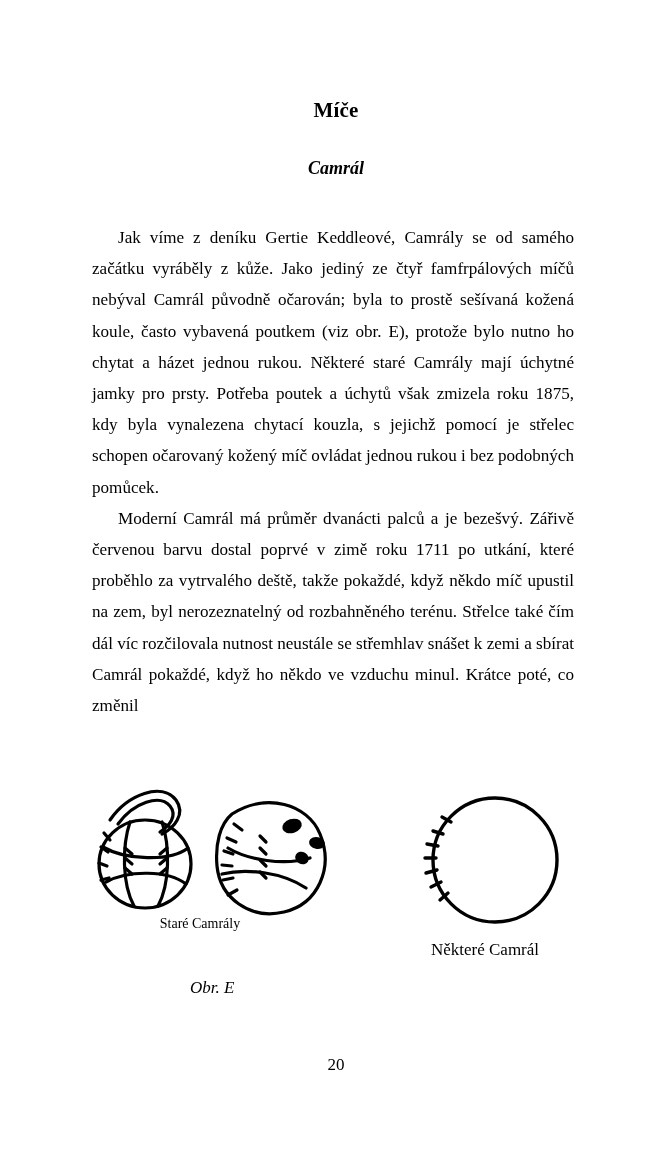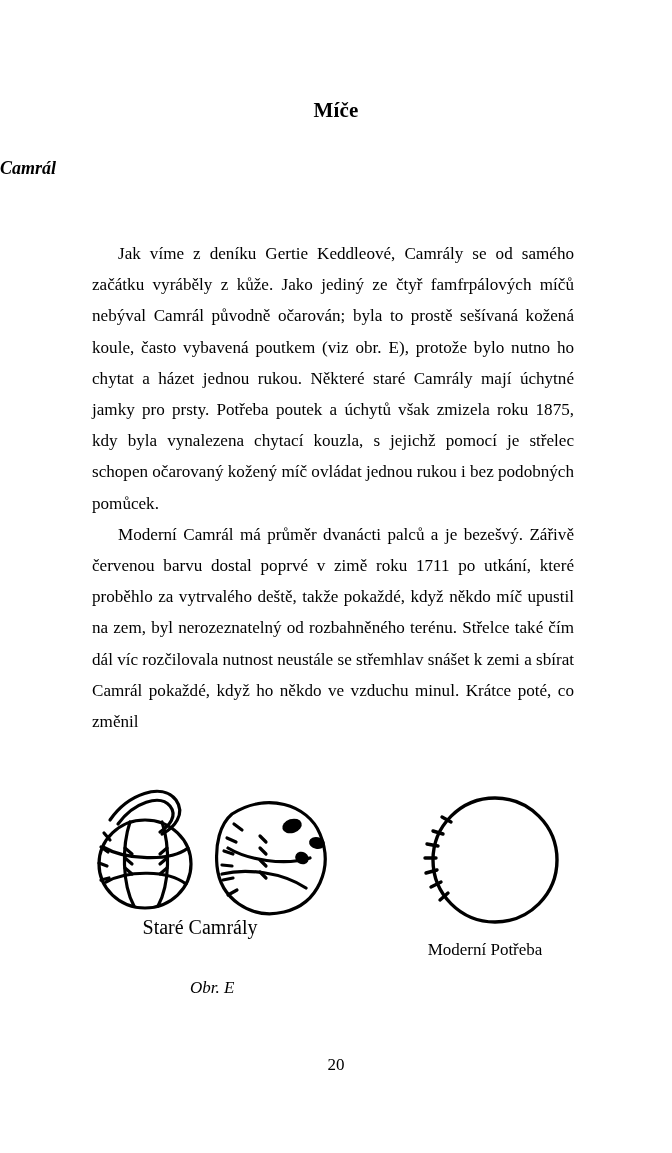--- a/index.html
+++ b/index.html
@@ -25,39 +25,39 @@
     font-size: 21px;
     font-weight: bold;
     margin: 0;
     position: absolute;
     top: 98px;
     left: 0;
     right: 0;
     letter-spacing: 0.2px;
   }
   .section-title {
+    text-align: center;
     font-size: 18px;
     font-style: italic;
     margin: 0;
     position: absolute;
     top: 158px;
     left: 0;
     right: 0;
   }
   .body-text {
     position: absolute;
     top: 222px;
     left: 92px;
     width: 482px;
     font-size: 17.1px;
     line-height: 31.2px;
     text-align: justify;
     text-justify: inter-word;
     hyphens: manual;
-    margin-top: 16px;
   }
   .body-text p {
     margin: 0;
     text-indent: 26px;
   }
   .figure-area {
     position: absolute;
     top: 742px;
     left: 0;
     right: 0;
@@ -67,21 +67,21 @@
     position: absolute;
     top: 0;
     left: 70px;
   }
   .cap-old {
     position: absolute;
     top: 916px;
     left: 0;
     width: 400px;
     text-align: center;
-    font-size: 20px;
+    font-size: 14px;
   }
   .cap-modern {
     position: absolute;
     top: 940px;
     left: 330px;
     width: 310px;
     text-align: center;
     font-size: 17px;
   }
   .cap-fig {
@@ -146,18 +146,18 @@
       </g>
 
       <g fill="none" stroke="#000000" stroke-width="3.4" stroke-linecap="round" stroke-linejoin="round">
         <circle cx="425" cy="118" r="62"></circle>
         <path d="M381 80 l-9 -5 M373 92 l-10 -3 M368 104 l-11 -2 M366 116 l-11 0 M367 128 l-11 3 M371 140 l-10 5 M378 151 l-8 7"></path>
       </g>
     </svg>
   </div>
 
   <div class="cap-old">Staré Camrály</div>
-  <div class="cap-modern">Moderní Potřeba</div>
+  <div class="cap-modern">Některé Camrál</div>
   <div class="cap-fig">Obr. E</div>
 
   <div class="page-number">20</div>
 
 </div>
 
 </body></html>

